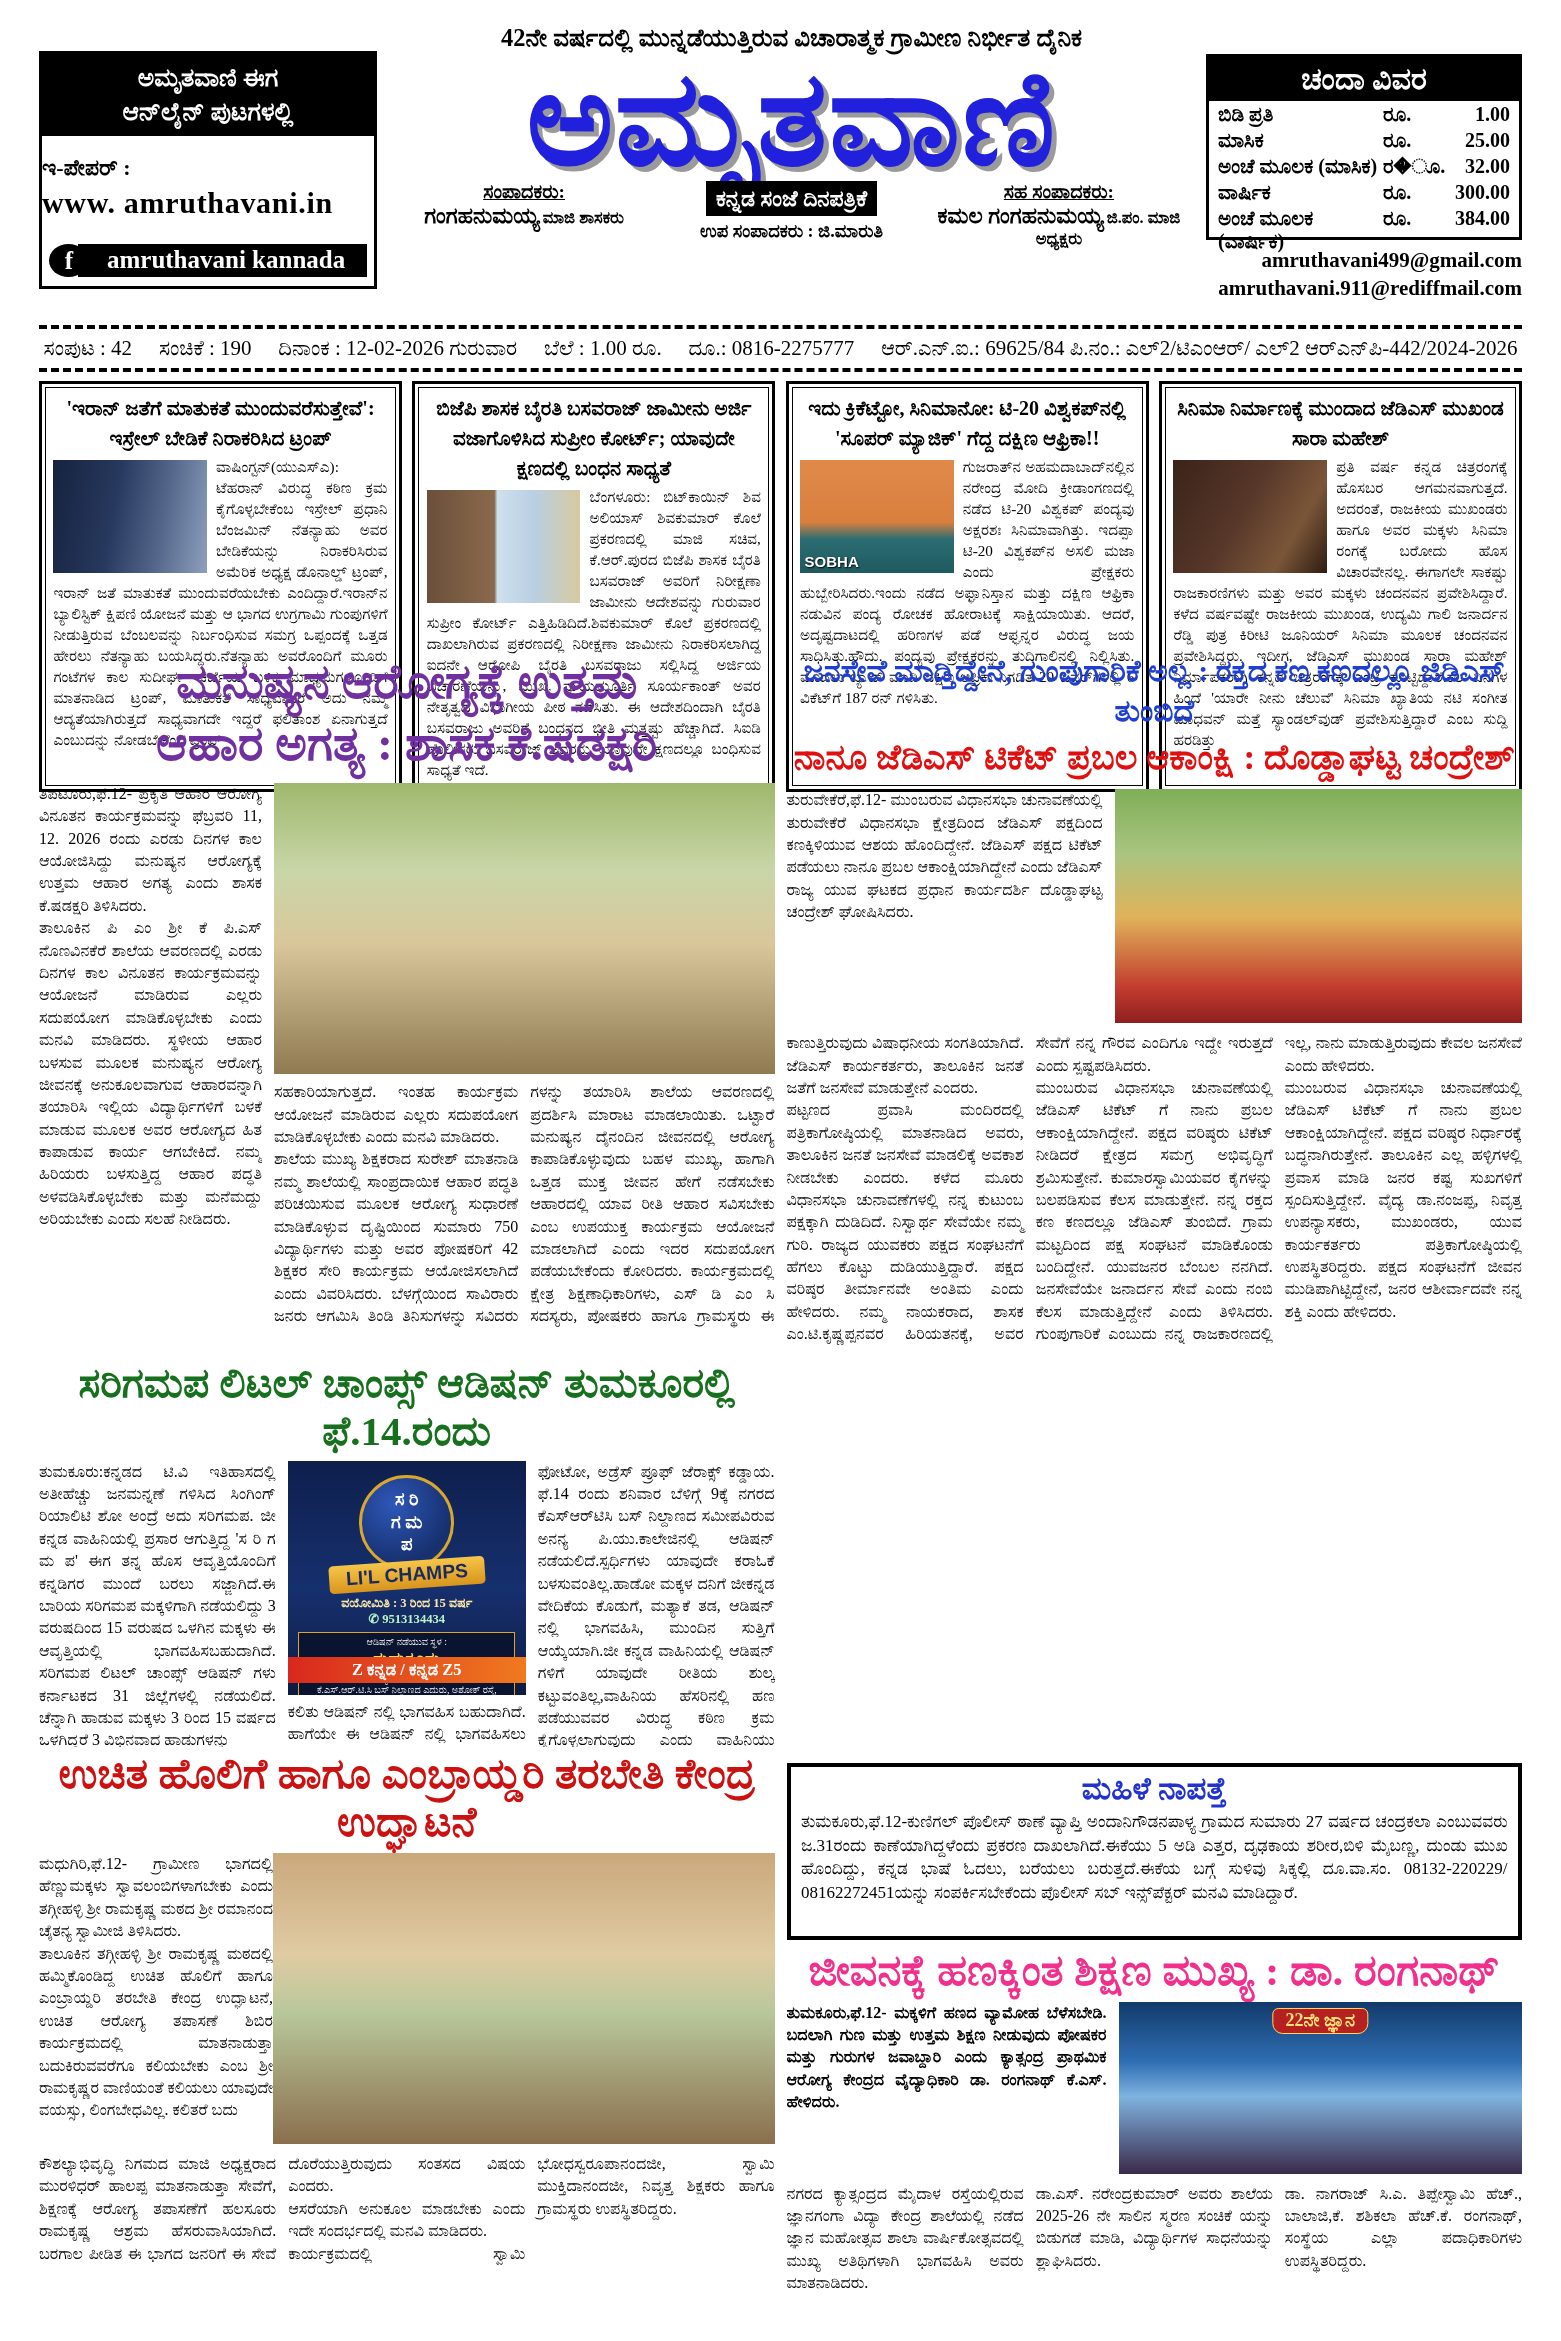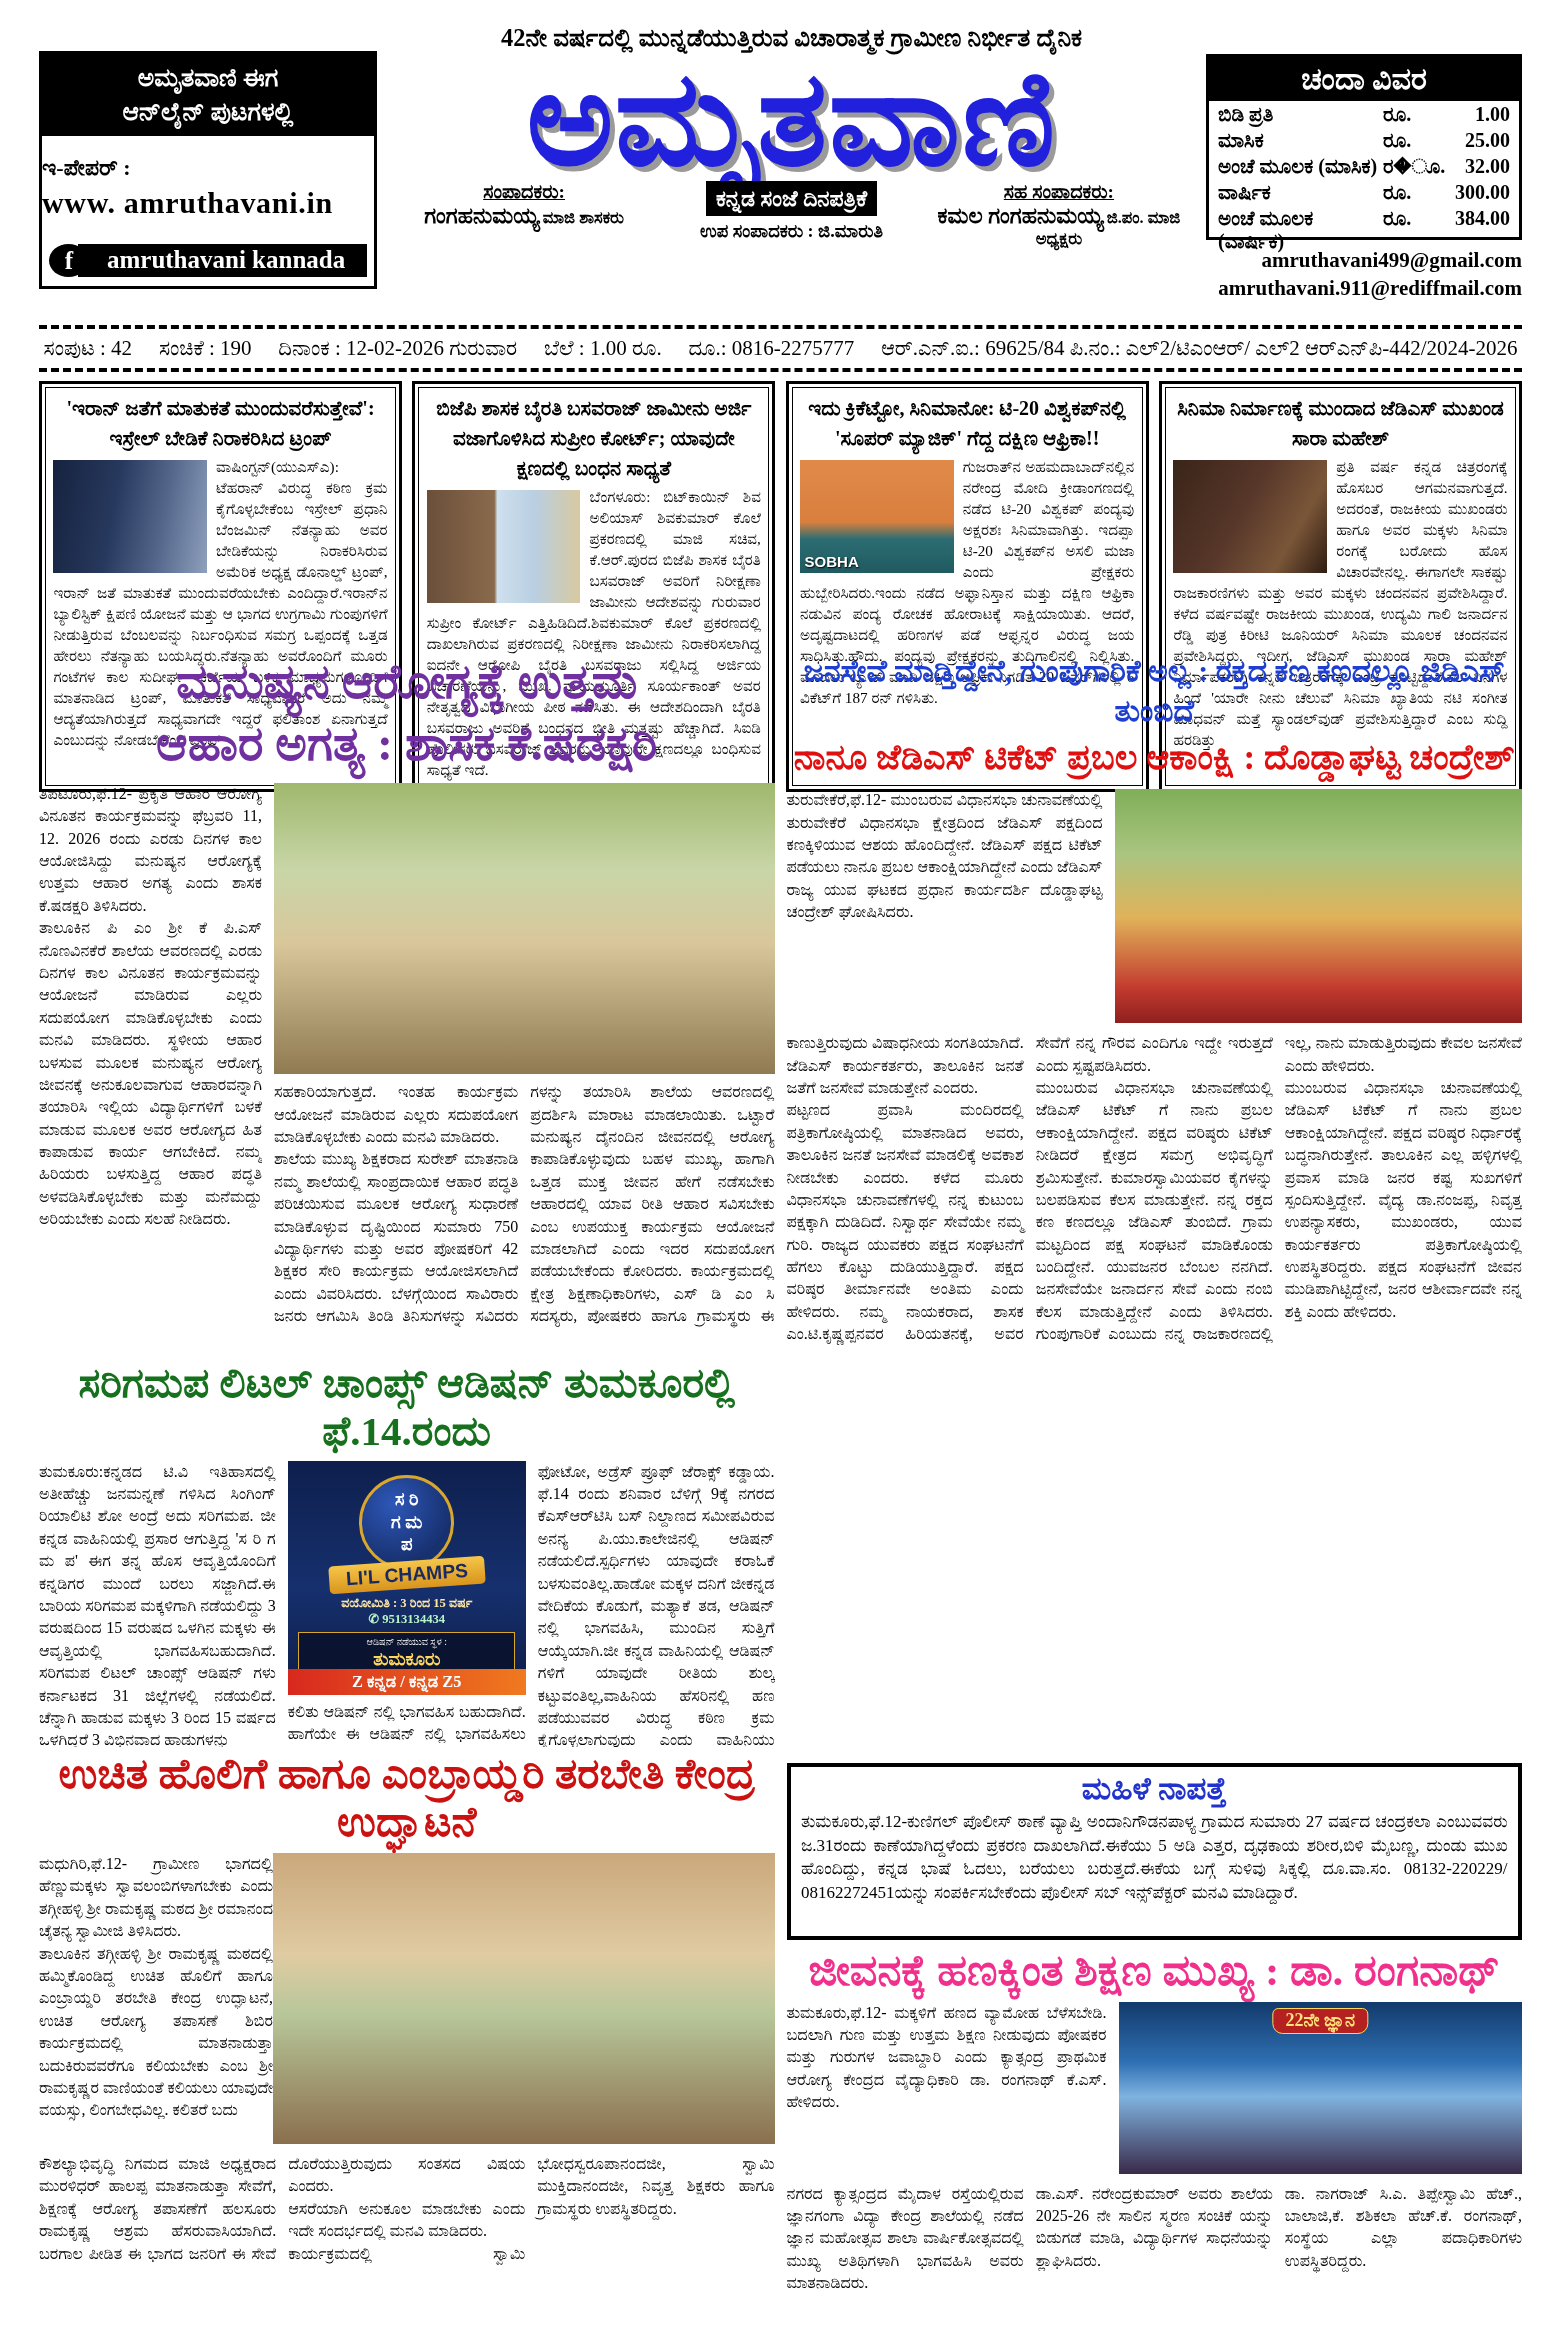--- a/index.html
+++ b/index.html
@@ -78,21 +78,21 @@
   .poster-circle{width:89px;height:89px;margin:3px auto 0 auto;border-radius:50%;
         background:radial-gradient(circle at 35% 30%,#2e57b8,#17306e 70%);border:3.7px solid #d9a62e;
         font-size:18px;font-weight:bold;line-height:1.25;display:flex;align-items:center;justify-content:center;white-space:pre-line;}
   .poster-banner{background:linear-gradient(180deg,#f5c64a,#d9941c);color:#1a2a5e;font-weight:bold;
         font-size:19.3px;transform:rotate(-4deg);width:156px;margin:-9px auto 0 auto;padding:3px 0;
         border-radius:4.5px;font-family:"Liberation Sans",sans-serif;}
   .poster-age{font-size:12.6px;font-weight:bold;color:#ffe9a8;margin-top:7.4px;}
   .poster-phone{font-size:12.6px;font-weight:bold;color:#b9f5c9;}
   .poster-venuebox{background:#0a1430;border:0.7px solid #d9a62e;margin:4.5px 10.4px 0 10.4px;padding:3px;font-size:9.7px;line-height:1.3;}
   .poster-venuebox .city{font-size:18px;font-weight:bold;color:#ffd75e;}
-  .poster-strip{position:absolute;left:0;right:0;bottom:0;background:linear-gradient(90deg,#d8281e,#f07a1f);
+  .poster-strip{position:absolute;left:0;right:0;bottom:12px;background:linear-gradient(90deg,#d8281e,#f07a1f);
         color:#fff;font-weight:bold;font-size:16.4px;padding:3px 0;}
   .sari-col2-text{margin-top:6px;}
   
   .art-tail{height:623px;}
   .tail-head{color:#cc1111;font-weight:bold;text-align:center;font-size:42px;margin:3px 0 7.4px 0;}
   .tail-row{display:flex;column-gap:0;height:291px;}
   .tail-col1{width:234px;overflow:hidden;}
   .tail-photo{flex:1;position:relative;overflow:hidden;}
   .threecol{columns:3;column-gap:12px;margin-top:9px;overflow:hidden;}
   .tail-bottom{height:223px;}
@@ -105,21 +105,21 @@
   .chand-photo{flex:1;position:relative;overflow:hidden;}
   .chand-bottom{height:751px;}
   
   .missing-box{border:4.5px solid #000;height:177px;margin-top:6px;padding:4.5px 10.4px;box-sizing:border-box;overflow:hidden;}
   .missing-title{color:#2233cc;font-weight:bold;text-align:center;font-size:31px;}
   .missing-body{font-size:17px;line-height:1.38;text-align:justify;margin-top:3px;}
   
   .art-jnana{height:437px;}
   .jnana-head{color:#f0308c;font-weight:bold;text-align:center;font-size:43px;margin:6px 0 6px 0;}
   .jnana-row{display:flex;column-gap:12px;height:172px;}
-  .jnana-col1{width:320px;overflow:hidden;}
+  .jnana-col1{width:320px;overflow:hidden;font-weight:bold;}
   .jnana-photo{flex:1;position:relative;overflow:hidden;}
   .jnana-banner{position:absolute;top:6px;left:50%;transform:translateX(-50%);background:#b52020;color:#ffe27a;
         font-weight:bold;font-size:18px;padding:1.5px 12px;border-radius:6px 6px 10.4px 10.4px;border:1.5px solid #ffd75e;}
   .jnana-bottom{height:223px;}
 </style>
 </head>
 <body>
 
 <div class="page">
 

